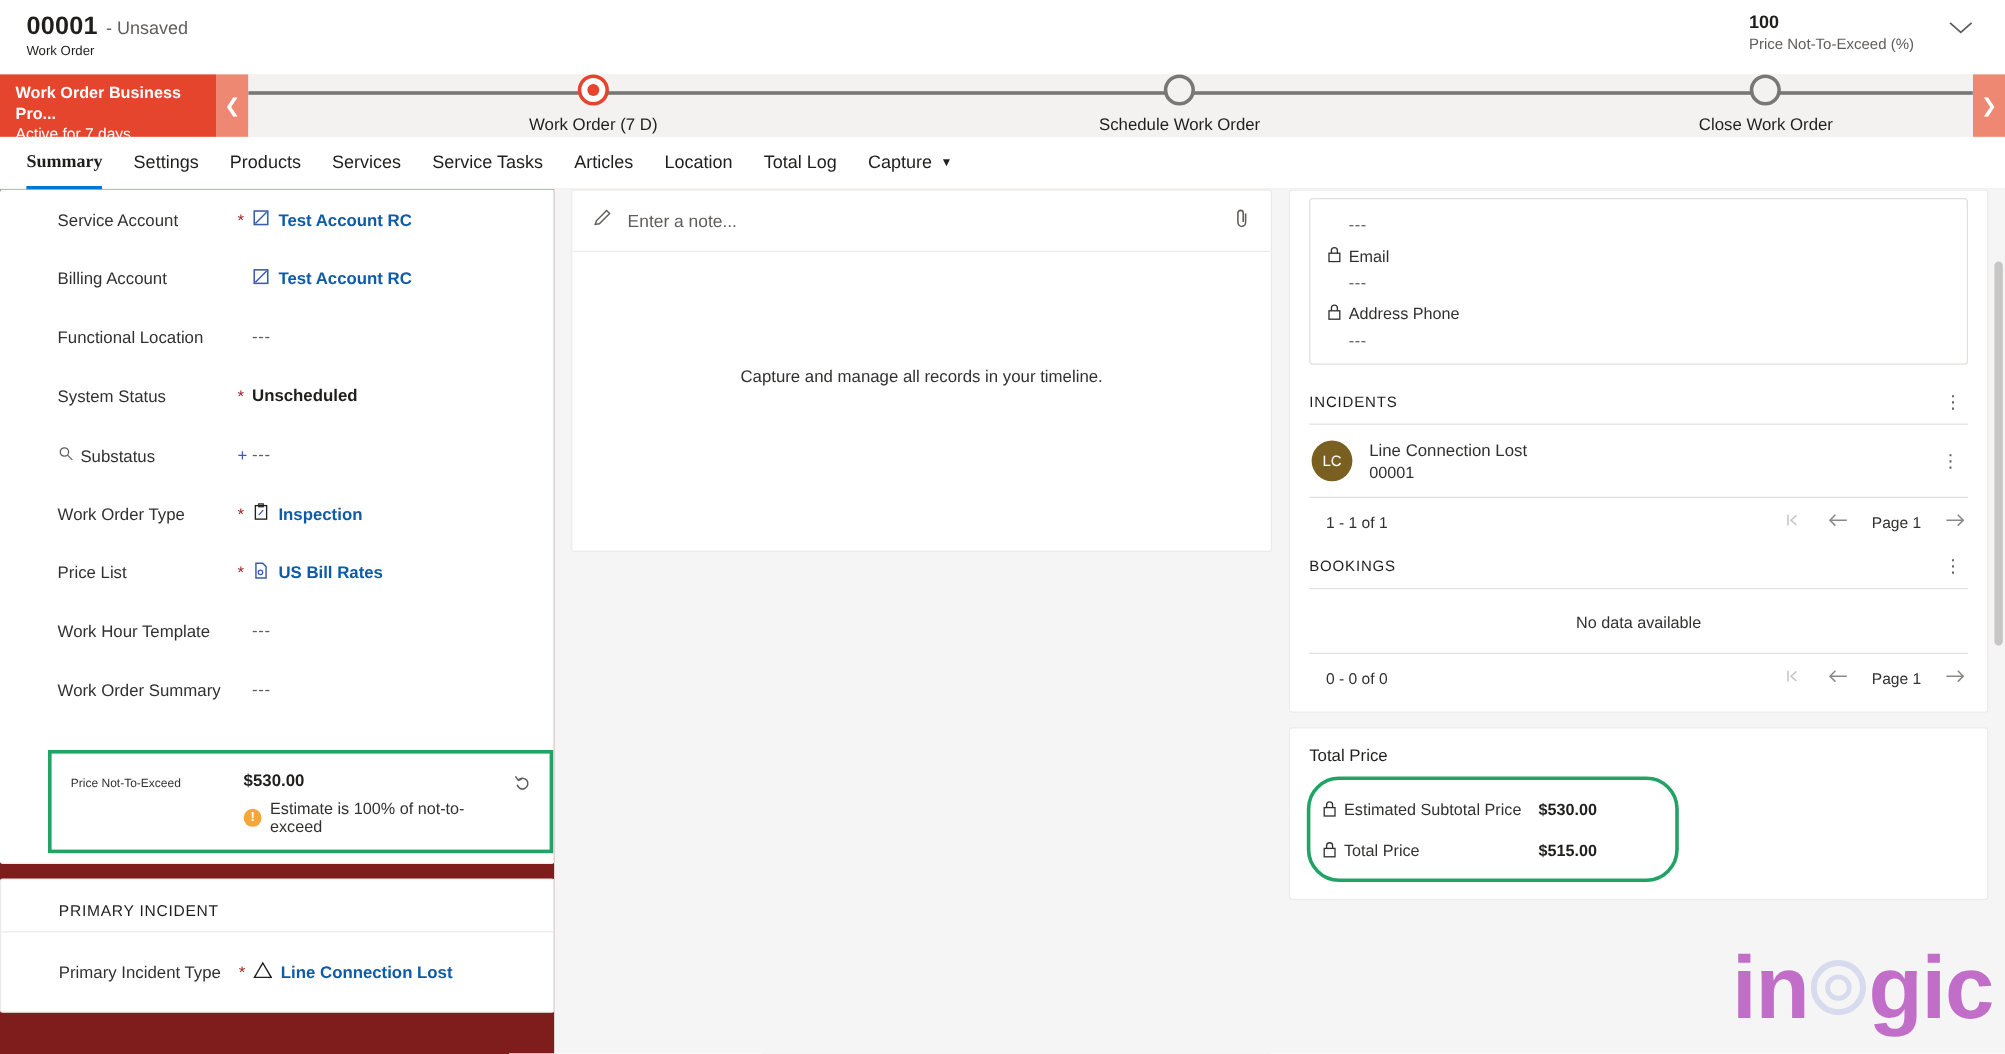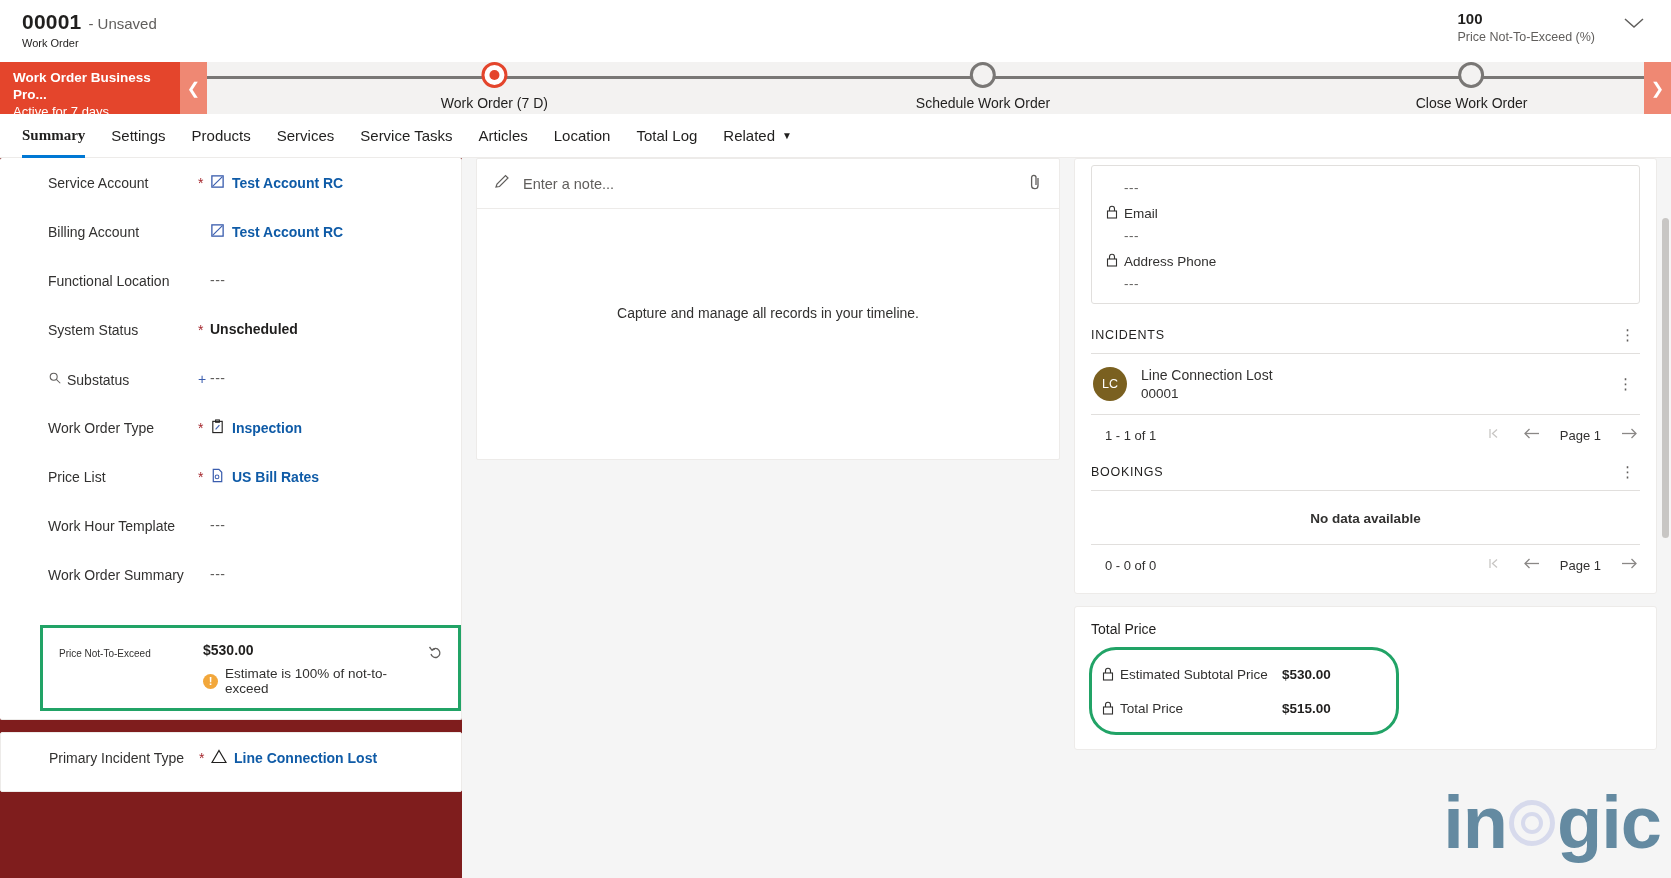--- a/index.html
+++ b/index.html
@@ -197,36 +197,36 @@
   .inc-txt { flex: 1; }
   .inc-t1 { font-size: 14px; color: #323130; }
   .inc-t2 { font-size: 13.5px; color: #323130; margin-top: 3px; }
   .pager {
     display: flex; align-items: center; justify-content: space-between;
     padding: 12px 2px 12px 14px; font-size: 13px; color: #323130;
   }
   .pager-ctl { display: flex; align-items: center; gap: 20px; color: #605e5c; font-size: 14px; }
   .pager-ctl span { cursor: pointer; }
   .pg-dis { color: #c8c6c4; }
-  .nodata { text-align: center; font-size: 13.5px; font-weight: 700; color: #323130; padding: 20px 0 18px 0; }
+  .nodata { text-align: center; font-size: 13.5px; font-weight: 400; color: #323130; padding: 20px 0 18px 0; }
 
   .tp-card {
     background: #fff; border: 1px solid #edebe9; border-radius: 3px;
     padding: 14px 14px 14px 14px; position: relative;
   }
   .tp-title { font-size: 14px; color: #201f1e; margin-bottom: 10px; padding-left: 2px; }
   .tp-box { padding: 14px 10px 12px 10px; border-radius: 27px; }
   .tp-row { display: flex; align-items: flex-start; padding: 3px 0 14px 0; }
   .tp-row:last-child { padding-bottom: 2px; }
   .tp-lbl { width: 180px; font-size: 13.5px; color: #323130; display: flex; gap: 6px; }
   .tp-val { font-size: 13.5px; font-weight: 700; color: #201f1e; }
 
   .watermark {
     position: absolute; right: 10px; bottom: 18px;
-    font-size: 74px; font-weight: 700; color: #0c4a6e;
+    font-size: 74px; font-weight: 700; color: #a21caf;
     opacity: .62; letter-spacing: -1px; pointer-events: none;
     display: flex; align-items: center; line-height: 1;
   }
   .wm-o {
     width: 46px; height: 46px; border-radius: 50%;
     border: 5px solid #c5cbe8; display: inline-block;
     margin: 0 2px; position: relative;
   }
   .wm-o::after {
     content: ""; position: absolute; inset: 7px;
@@ -308,21 +308,21 @@
     <div class="tab">
         <span>Articles</span>
       </div>
     <div class="tab">
         <span>Location</span>
       </div>
     <div class="tab">
         <span>Total Log</span>
       </div>
     <div class="tab">
-      <span>Related</span>
+      <span>Capture</span>
       <span class="cv">▼</span>
     </div>
   </div>
 
   <div class="body">
 
     <div class="col-left">
       <div class="card left-card-main">
 
         <div class="frow">
@@ -442,20 +442,21 @@
               <svg width="16" height="16" viewBox="0 0 16 16">
                   <path d="M4 6 a4.5 4.5 0 1 1 -1 4" stroke="#605e5c" stroke-width="1.3" fill="none"></path>
                   <path d="M1.5 3 L4 6.3 L7 5" stroke="#605e5c" stroke-width="1.3" fill="none"></path>
                 </svg>
             </div>
           </div>
         </div>
       </div>
 
       <div class="card">
+        <div class="sec-head">PRIMARY INCIDENT</div>
         <div class="frow" style="min-height:58px;padding-top:14px">
           <div class="flabel">Primary Incident Type</div>
           <div class="req">*</div>
           <div class="fval">
             <span class="lk">
               <span>
                 <svg width="16" height="15" viewBox="0 0 16 15">
                     <path d="M8 1.5 L15 13.5 H1 Z" fill="none" stroke="#201f1e" stroke-width="1.2"></path>
                   </svg>
               </span>

